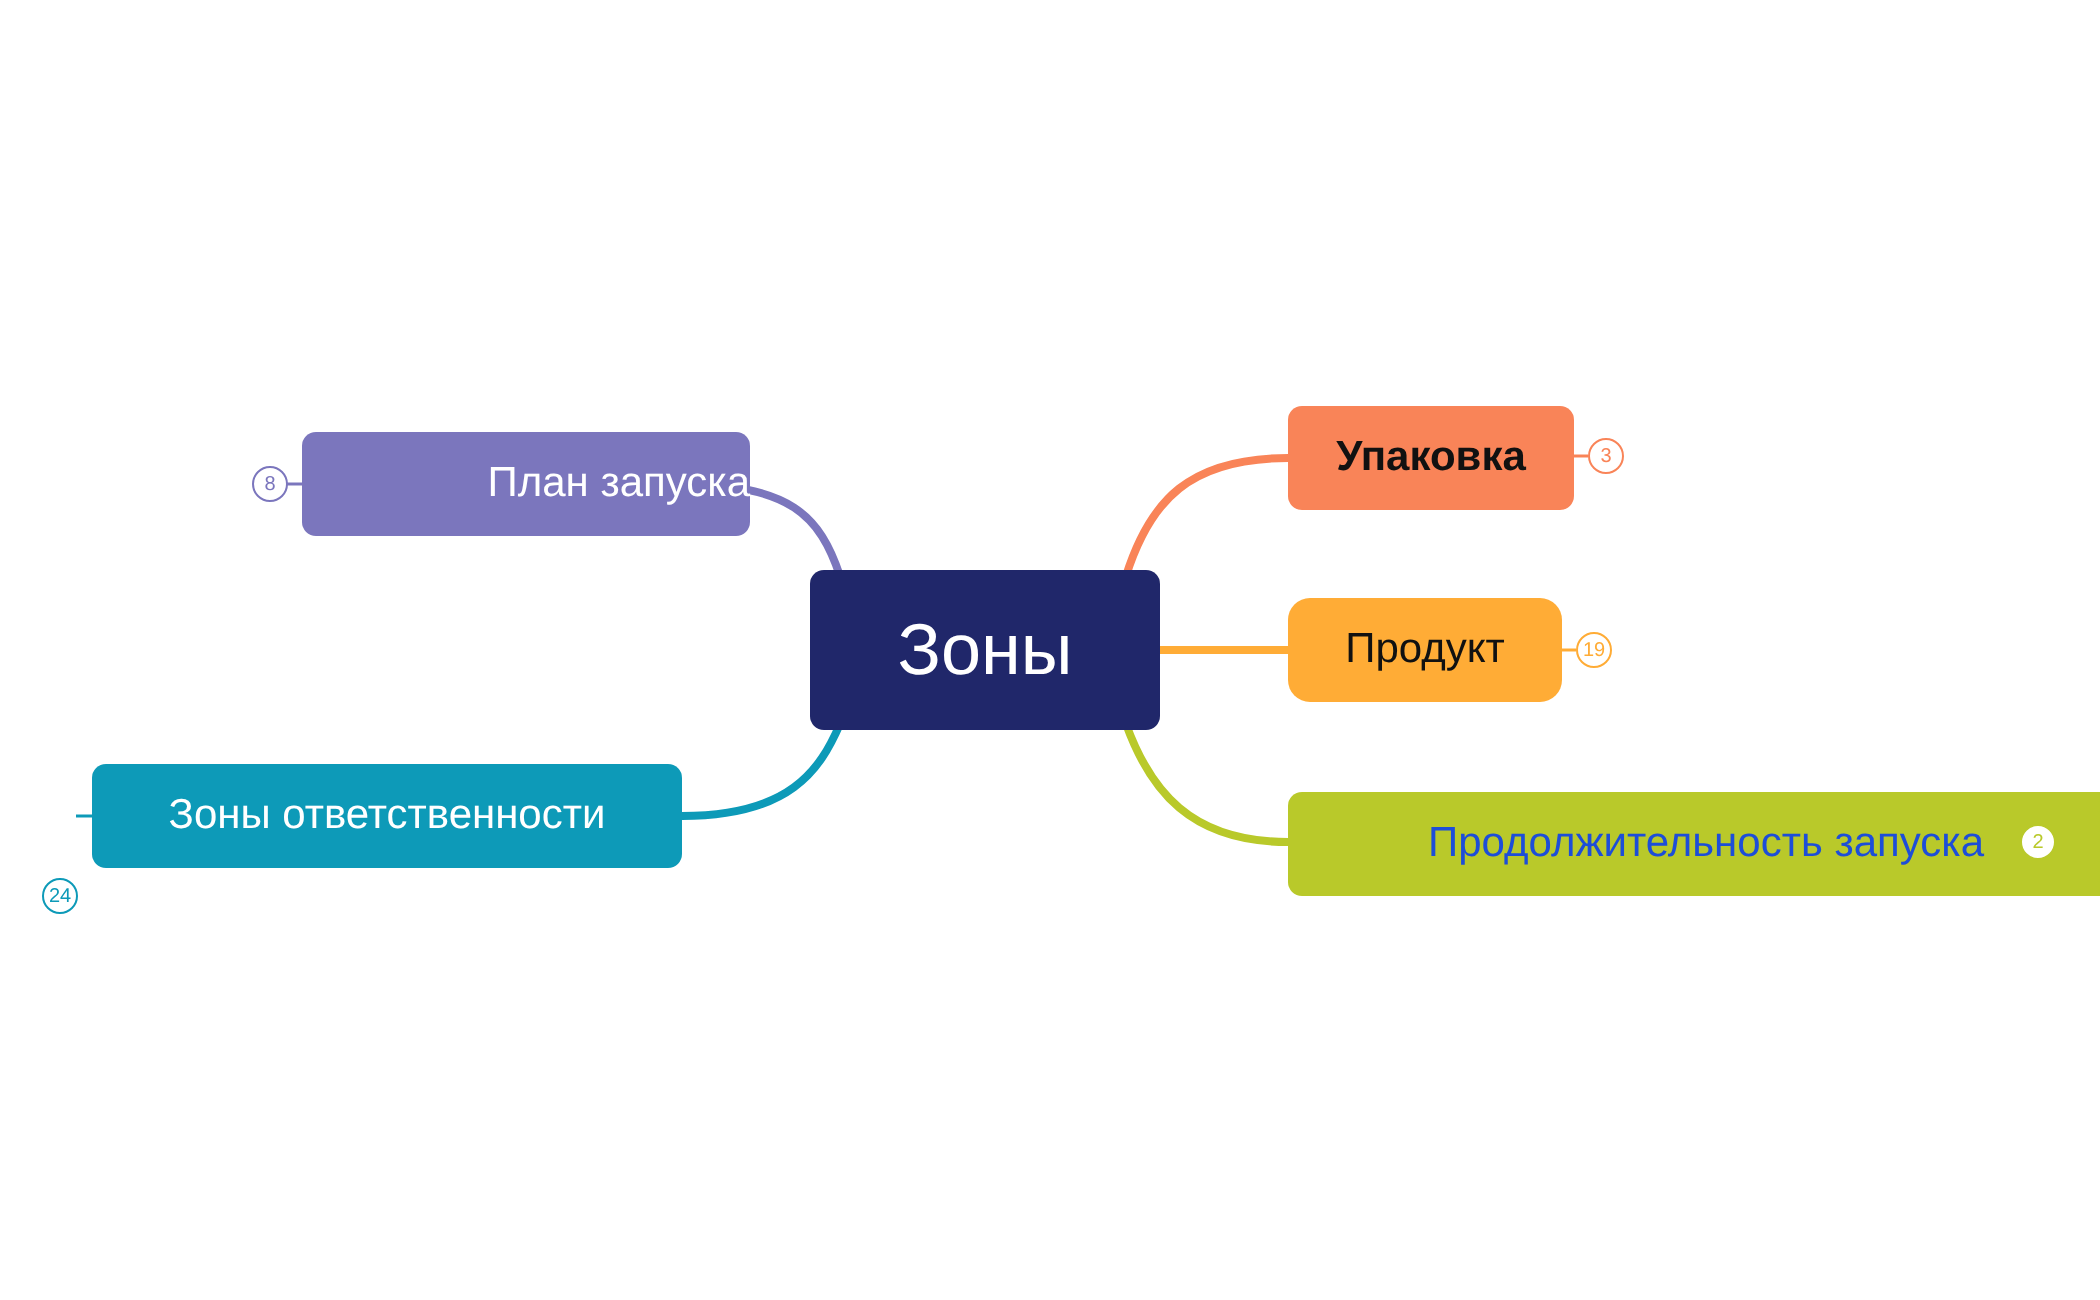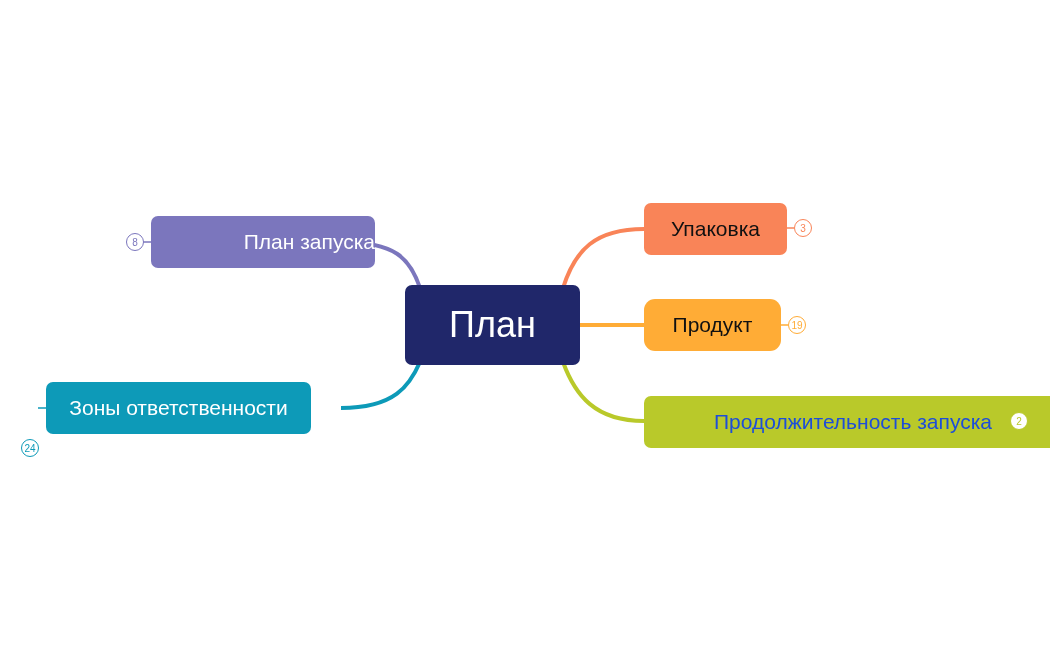--- a/index.html
+++ b/index.html
@@ -23,34 +23,34 @@
   <path d="M580,325 L644,325" stroke="#ffac36" stroke-width="4" fill="none"></path>
   <path d="M644,421 C595,421 575,395 563,362" stroke="#b9c92a" stroke-width="4" fill="none"></path>
   <line x1="143" y1="242" x2="151" y2="242" stroke="#7b76bd" stroke-width="1.5"></line>
   <line x1="38" y1="408" x2="46" y2="408" stroke="#0d9ab8" stroke-width="1.5"></line>
   <line x1="787" y1="228" x2="794" y2="228" stroke="#f98458" stroke-width="1.5"></line>
   <line x1="781" y1="325" x2="788" y2="325" stroke="#ffac36" stroke-width="1.5"></line>
   <line x1="1003" y1="421" x2="1010" y2="421" stroke="#b9c92a" stroke-width="1.5"></line>
 </svg>
 
 <div class="node central">
-  <span>План</span>
+  <span>Зоны</span>
 </div>
 
 <div class="node topic" style="left:151px;top:216px;width:224px;background:#7b76bd;color:#ffffff;justify-content:flex-end;">
   <span>План запуска</span>
 </div>
 <div class="badge" style="left:126px;top:233px;border-color:#7b76bd;color:#7b76bd;">8</div>
 
-<div class="node topic" style="left:46px;top:382px;width:265px;background:#0d9ab8;color:#fff;">
+<div class="node topic" style="left:46px;top:382px;width:295px;background:#0d9ab8;color:#fff;">
   <span>Зоны ответственности</span>
 </div>
 <div class="badge" style="left:21px;top:399px;border-color:#0d9ab8;color:#0d9ab8;margin-top:40px;">24</div>
 
-<div class="node topic" style="left:644px;top:203px;width:143px;background:#f98458;color:#111;">
+<div class="node topic" style="left:644px;top:203px;width:143px;background:#f98458;color:#111;font-weight:bold;">
   <span>Упаковка</span>
 </div>
 <div class="badge" style="left:794px;top:219px;border-color:#f98458;color:#f98458;">3</div>
 
 <div class="node topic" style="left:644px;top:299px;width:137px;background:#ffac36;color:#111;border-radius:11px;">
   <span>Продукт</span>
 </div>
 <div class="badge" style="left:788px;top:316px;border-color:#ffac36;color:#ffac36;">19</div>
 
 <div class="node topic" style="left:644px;top:396px;width:418px;background:#b9c92a;color:#1d4ed8;">

